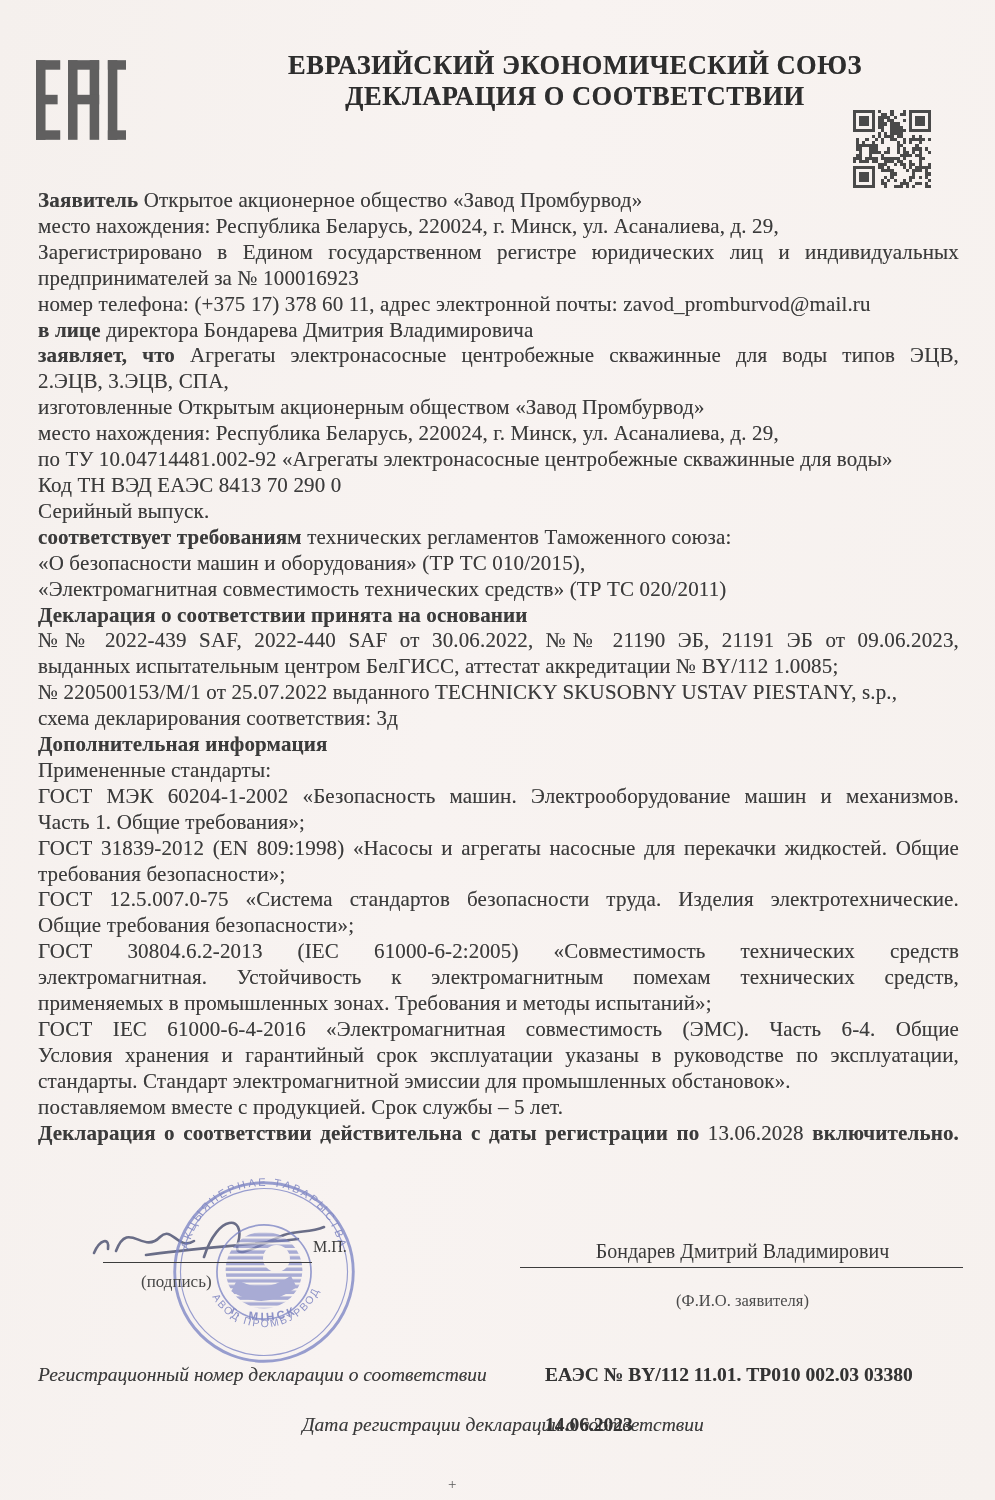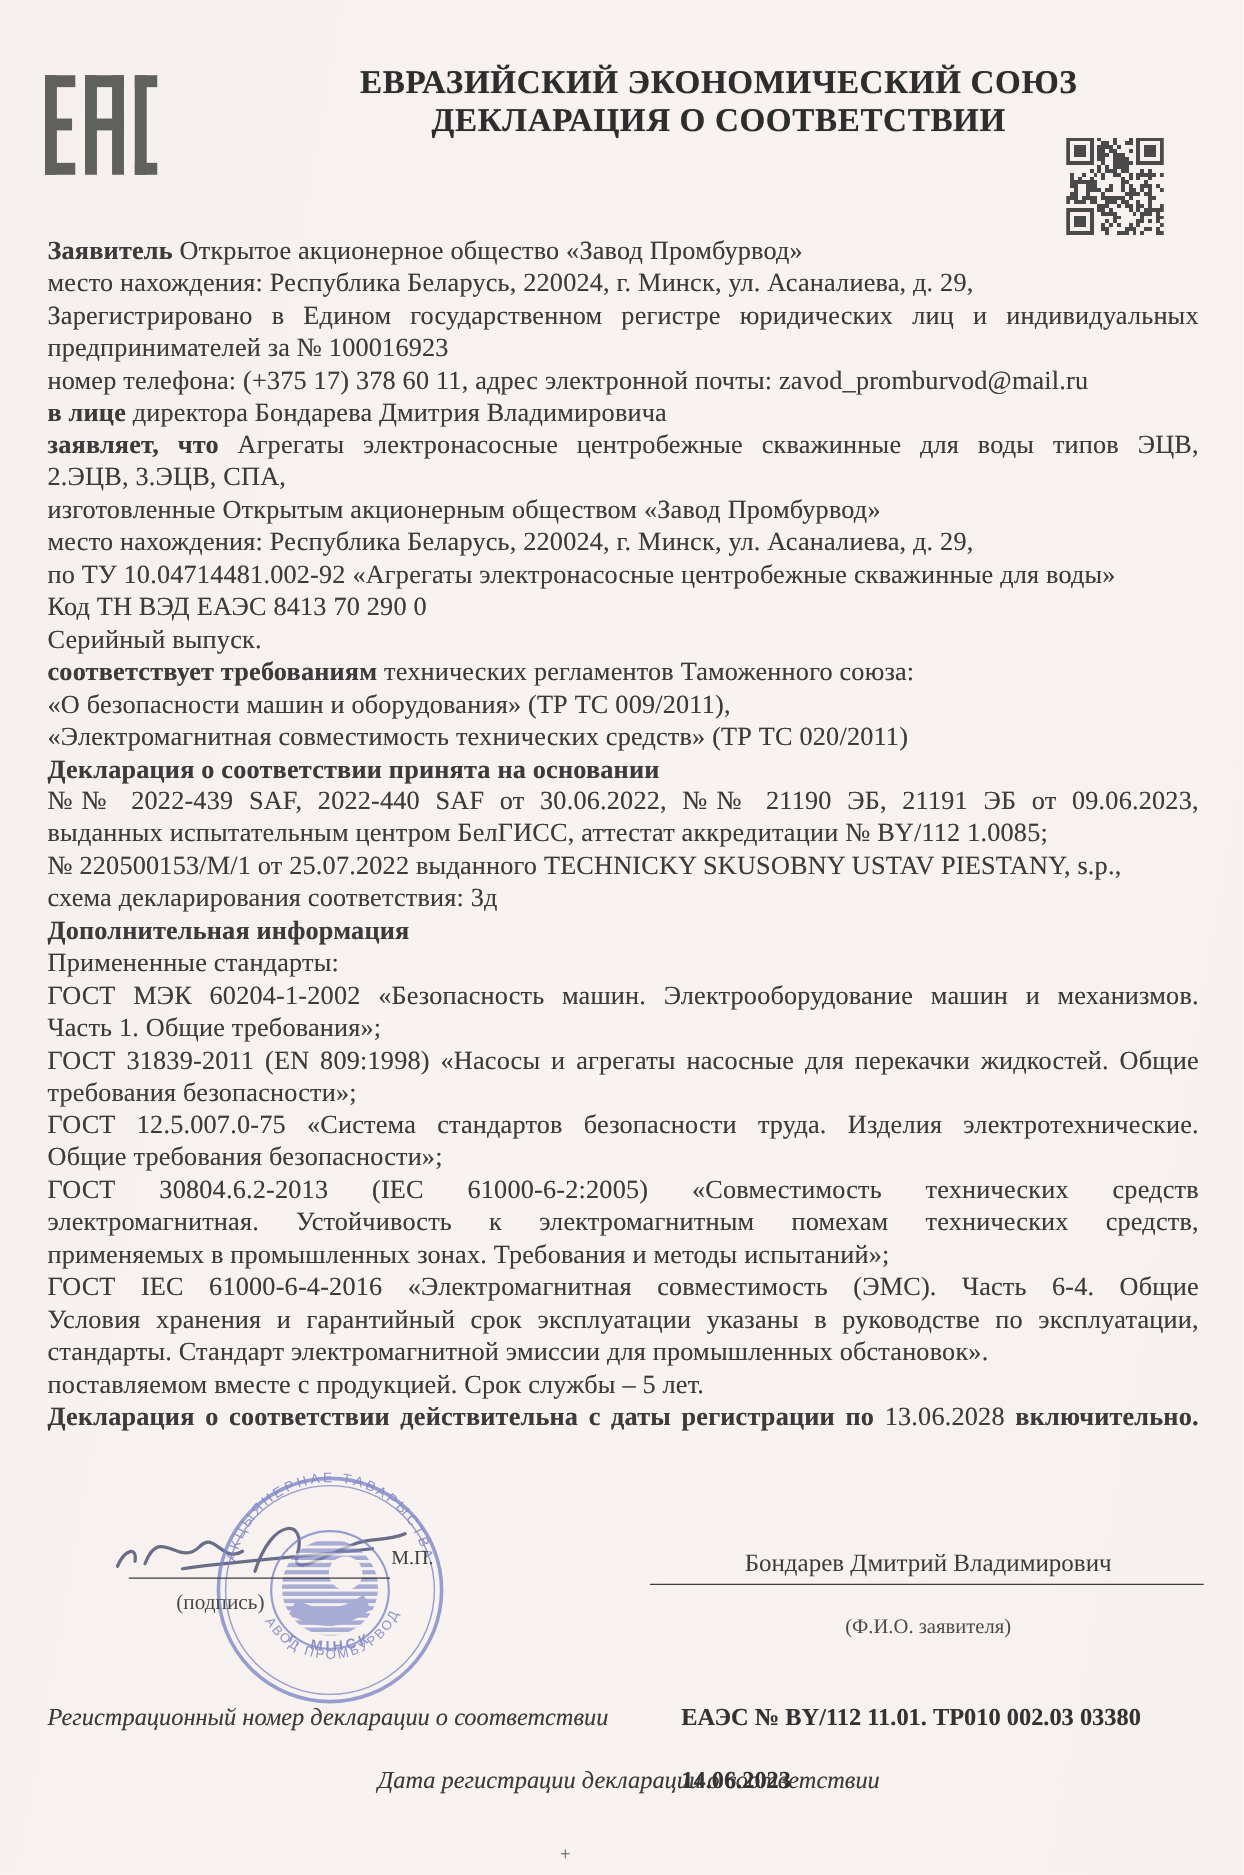--- a/index.html
+++ b/index.html
@@ -296,32 +296,32 @@
       <div class="line"><span>номер телефона: (+375 17) 378 60 11, адрес электронной почты: zavod_promburvod@mail.ru</span></div>
       <div class="line"><span class="b">в лице </span><span>директора Бондарева Дмитрия Владимировича</span></div>
       <div class="line j"><span class="b">заявляет, что </span><span>Агрегаты электронасосные центробежные скважинные для воды типов ЭЦВ,</span></div>
       <div class="line"><span>2.ЭЦВ, 3.ЭЦВ, СПА,</span></div>
       <div class="line"><span>изготовленные Открытым акционерным обществом «Завод Промбурвод»</span></div>
       <div class="line"><span>место нахождения: Республика Беларусь, 220024, г. Минск, ул. Асаналиева, д. 29,</span></div>
       <div class="line"><span>по ТУ 10.04714481.002-92 «Агрегаты электронасосные центробежные скважинные для воды»</span></div>
       <div class="line"><span>Код ТН ВЭД ЕАЭС 8413 70 290 0</span></div>
       <div class="line"><span>Серийный выпуск.</span></div>
       <div class="line"><span class="b">соответствует требованиям </span><span>технических регламентов Таможенного союза:</span></div>
-      <div class="line"><span>«О безопасности машин и оборудования» (ТР ТС 009/2011),</span></div>
+      <div class="line"><span>«О безопасности машин и оборудования» (ТР ТС 010/2015),</span></div>
       <div class="line"><span>«Электромагнитная совместимость технических средств» (ТР ТС 020/2011)</span></div>
       <div class="line"><span class="b">Декларация о соответствии принята на основании</span></div>
       <div class="line j"><span>№№ 2022-439 SAF, 2022-440 SAF от 30.06.2022, №№ 21190 ЭБ, 21191 ЭБ от 09.06.2023,</span></div>
       <div class="line"><span>выданных испытательным центром БелГИСС, аттестат аккредитации № BY/112 1.0085;</span></div>
       <div class="line"><span>№ 220500153/М/1 от 25.07.2022 выданного TECHNICKY SKUSOBNY USTAV PIESTANY, s.p.,</span></div>
       <div class="line"><span>схема декларирования соответствия: 3д</span></div>
       <div class="line"><span class="b">Дополнительная информация</span></div>
       <div class="line"><span>Примененные стандарты:</span></div>
       <div class="line j"><span>ГОСТ МЭК 60204-1-2002 «Безопасность машин. Электрооборудование машин и механизмов.</span></div>
       <div class="line"><span>Часть 1. Общие требования»;</span></div>
-      <div class="line j"><span>ГОСТ 31839-2011 (EN 809:1998) «Насосы и агрегаты насосные для перекачки жидкостей. Общие</span></div>
+      <div class="line j"><span>ГОСТ 31839-2012 (EN 809:1998) «Насосы и агрегаты насосные для перекачки жидкостей. Общие</span></div>
       <div class="line"><span>требования безопасности»;</span></div>
       <div class="line j"><span>ГОСТ 12.5.007.0-75 «Система стандартов безопасности труда. Изделия электротехнические.</span></div>
       <div class="line"><span>Общие требования безопасности»;</span></div>
       <div class="line j"><span>ГОСТ 30804.6.2-2013 (IEC 61000-6-2:2005) «Совместимость технических средств</span></div>
       <div class="line j"><span>электромагнитная. Устойчивость к электромагнитным помехам технических средств,</span></div>
       <div class="line"><span>применяемых в промышленных зонах. Требования и методы испытаний»;</span></div>
       <div class="line j"><span>ГОСТ IEC 61000-6-4-2016 «Электромагнитная совместимость (ЭМС). Часть 6-4. Общие</span></div>
       <div class="line j"><span>Условия хранения и гарантийный срок эксплуатации указаны в руководстве по эксплуатации,</span></div>
       <div class="line"><span>стандарты. Стандарт электромагнитной эмиссии для промышленных обстановок».</span></div>
       <div class="line"><span>поставляемом вместе с продукцией. Срок службы – 5 лет.</span></div>

